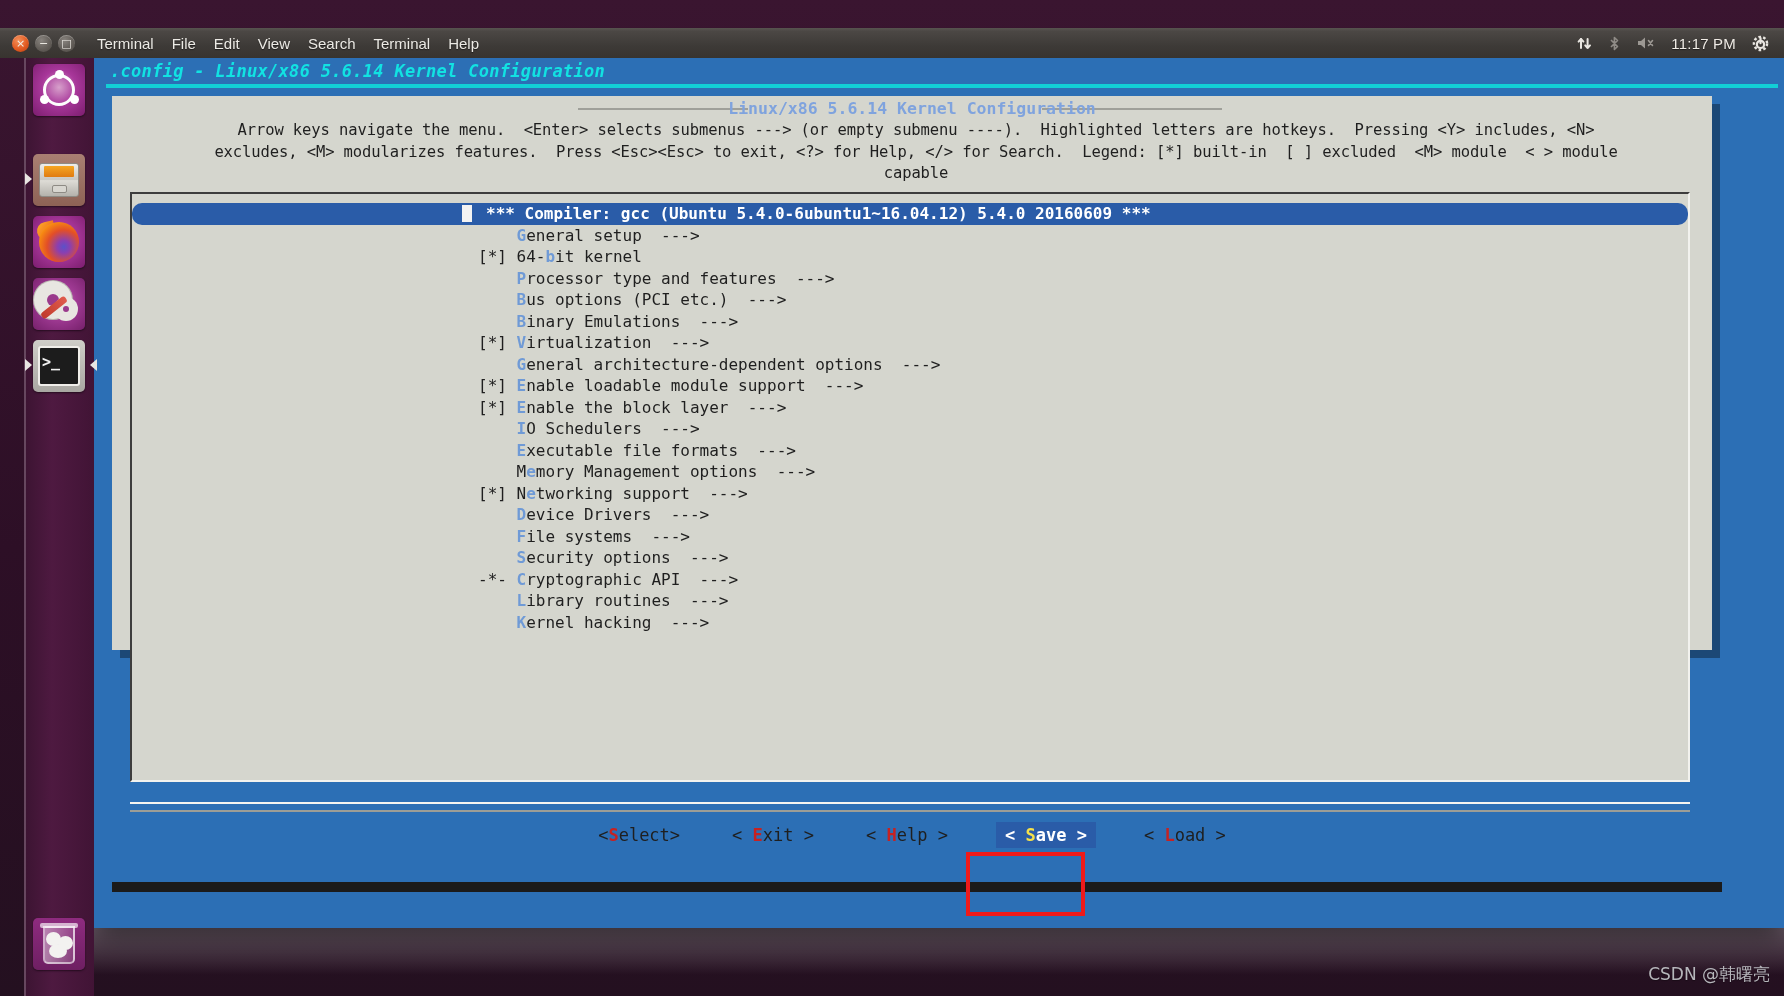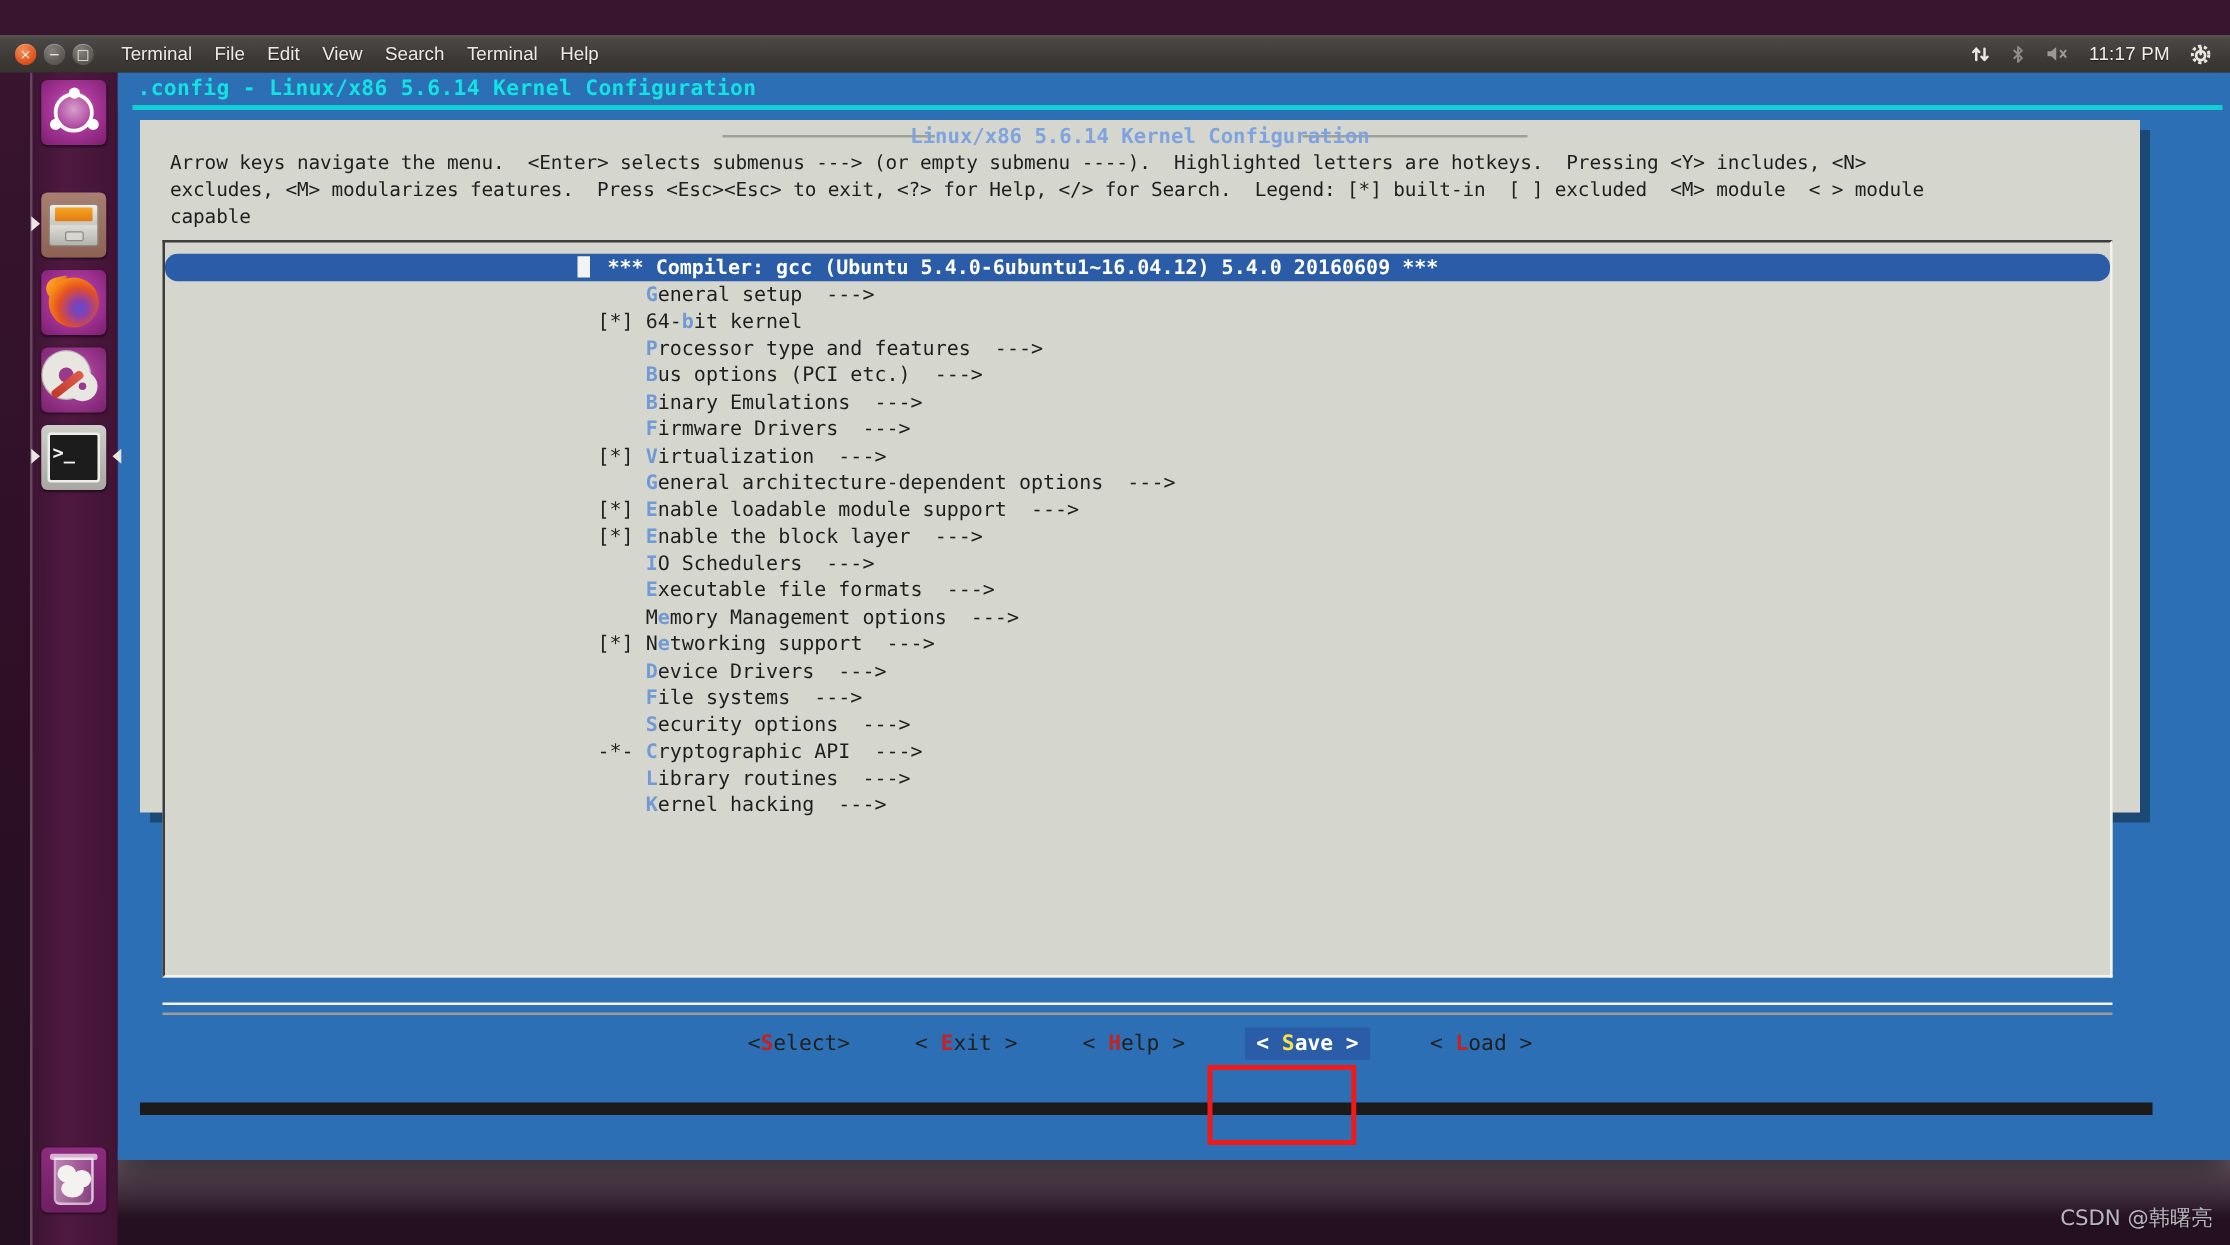--- a/index.html
+++ b/index.html
@@ -95,33 +95,33 @@
   .ic-trash .p3{left:16px;top:26px;width:18px;height:14px;}
 
   
   #term{position:absolute;left:94px;top:58px;width:1690px;height:870px;
      background:#2c6fb5;z-index:30;
      box-shadow:0 8px 26px rgba(0,0,0,.55);}
   #termtitle{position:absolute;left:0;top:0;width:100%;height:26px;
      background:#2c6fb5;color:#12e2e2;
      font-family:"DejaVu Sans Mono","Liberation Mono",monospace;
      font-size:17px;font-weight:bold;line-height:26px;padding-left:16px;box-sizing:border-box;
-     letter-spacing:.3px;white-space:pre;}
+     letter-spacing:.3px;white-space:pre;font-style:italic;}
   #termhr{position:absolute;left:12px;top:26px;width:1672px;height:4px;background:#12cfd6;}
   
   #dlg{position:absolute;left:18px;top:38px;width:1600px;height:554px;
      background:#d5d6ce;box-shadow:8px 8px 0 rgba(0,0,0,.35);
      font-family:"DejaVu Sans Mono","Liberation Mono",monospace;}
   #dlgtitle{position:absolute;left:0;top:4px;width:100%;text-align:center;
      color:#7fa3de;font-size:16.5px;font-weight:bold;line-height:18px;white-space:pre;}
   .tline{position:absolute;top:12px;height:2px;background:#9fa09a;}
   .tline.l{left:466px;width:170px;}
   .tline.r{left:930px;width:180px;}
   #helptext{position:absolute;left:24px;top:24px;width:1560px;
-     color:#1f1f1f;font-size:15.5px;line-height:21.5px;white-space:pre;letter-spacing:-.1px;}
+     color:#1f1f1f;font-size:15.5px;line-height:21.5px;white-space:pre;letter-spacing:-.1px;text-align:center;}
 
   
   #listbox{position:absolute;left:18px;top:96px;width:1560px;height:590px;
      background:#d5d6ce;border-left:2px solid #3d3d3d;border-top:2px solid #3d3d3d;
      border-right:2px solid #f2f2ee;border-bottom:2px solid #f2f2ee;box-sizing:border-box;}
   #menulist{position:absolute;left:0;top:9px;width:100%;}
   .row{height:21.5px;line-height:21.5px;font-size:16px;white-space:pre;color:#1f1f1f;
      font-family:"DejaVu Sans Mono","Liberation Mono",monospace;padding-left:346px;}
   .row .flag{color:#1f1f1f;}
   .row .hk{color:#6f9ad6;font-weight:bold;}
@@ -207,21 +207,20 @@
 capable</div>
 
       <div id="listbox">
         <div id="menulist">
             <div class="row sel"><span class="cursor"></span><span>*** Compiler: gcc (Ubuntu 5.4.0-6ubuntu1~16.04.12) 5.4.0 20160609 ***</span></div>
             <div class="row"><span class="flag">    </span><span class="hk">G</span><span>eneral setup  ---&gt;</span></div>
             <div class="row"><span class="flag">[*] </span><span>64-</span><span class="hk">b</span><span>it kernel</span></div>
             <div class="row"><span class="flag">    </span><span class="hk">P</span><span>rocessor type and features  ---&gt;</span></div>
             <div class="row"><span class="flag">    </span><span class="hk">B</span><span>us options (PCI etc.)  ---&gt;</span></div>
             <div class="row"><span class="flag">    </span><span class="hk">B</span><span>inary Emulations  ---&gt;</span></div>
-            <div class="row"><span class="flag">    </span><span class="hk">F</span><span>irmware Drivers  ---&gt;</span></div>
             <div class="row"><span class="flag">[*] </span><span class="hk">V</span><span>irtualization  ---&gt;</span></div>
             <div class="row"><span class="flag">    </span><span class="hk">G</span><span>eneral architecture-dependent options  ---&gt;</span></div>
             <div class="row"><span class="flag">[*] </span><span class="hk">E</span><span>nable loadable module support  ---&gt;</span></div>
             <div class="row"><span class="flag">[*] </span><span class="hk">E</span><span>nable the block layer  ---&gt;</span></div>
             <div class="row"><span class="flag">    </span><span class="hk">I</span><span>O Schedulers  ---&gt;</span></div>
             <div class="row"><span class="flag">    </span><span class="hk">E</span><span>xecutable file formats  ---&gt;</span></div>
             <div class="row"><span class="flag">    </span><span>M</span><span class="hk">e</span><span>mory Management options  ---&gt;</span></div>
             <div class="row"><span class="flag">[*] </span><span>N</span><span class="hk">e</span><span>tworking support  ---&gt;</span></div>
             <div class="row"><span class="flag">    </span><span class="hk">D</span><span>evice Drivers  ---&gt;</span></div>
             <div class="row"><span class="flag">    </span><span class="hk">F</span><span>ile systems  ---&gt;</span></div>

